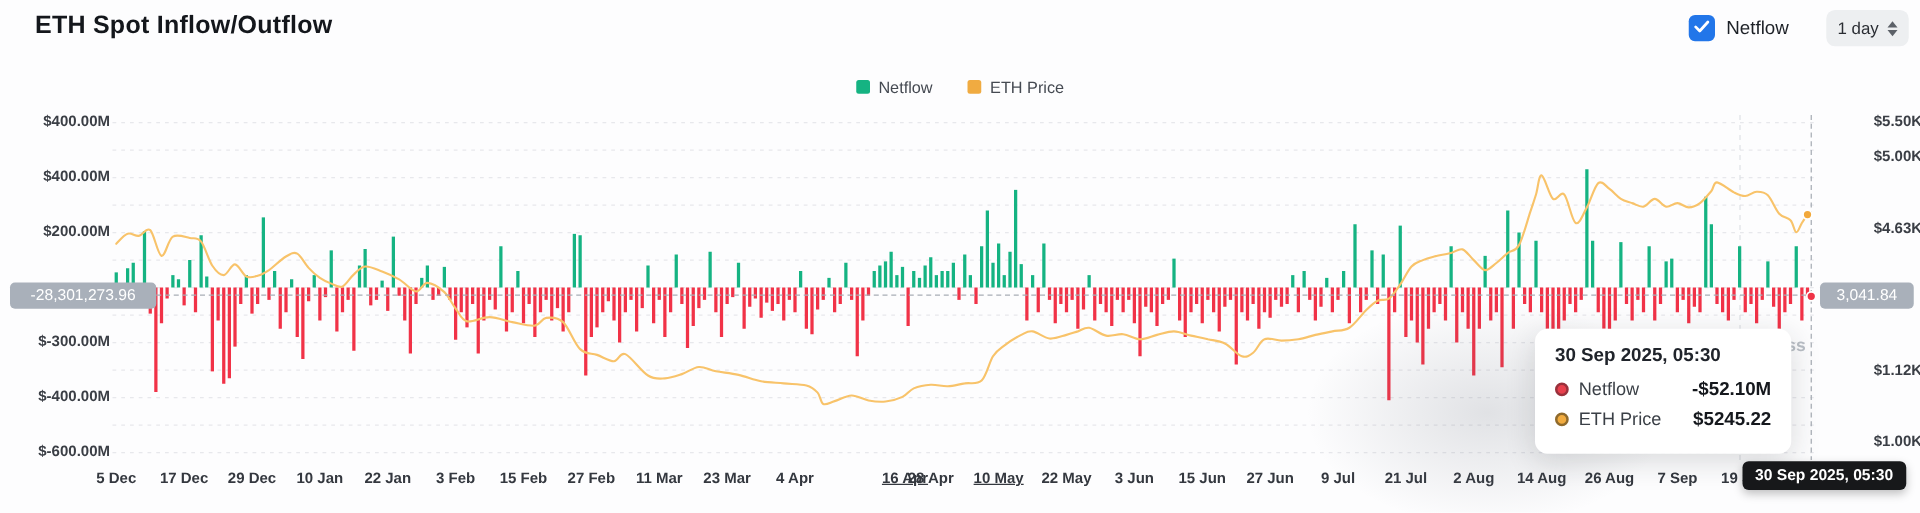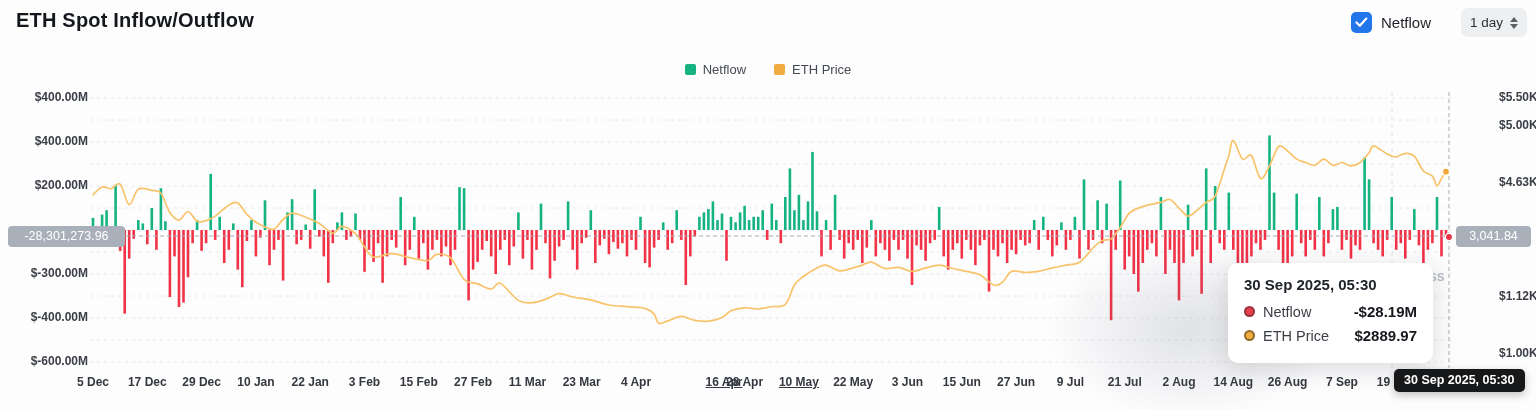--- a/index.html
+++ b/index.html
@@ -1,18 +1,18 @@
 <!DOCTYPE html>
 <html><head>
 <meta charset="utf-8">
 <style>
   html,body{margin:0;padding:0;background:#fdfdfe;}
   .stage{position:relative;width:1536px;height:410px;background:#fdfdfe;overflow:hidden;
          font-family:"Liberation Sans",sans-serif;-webkit-font-smoothing:antialiased;}
-  .title{position:absolute;left:16px;top:9px;font-size:20px;font-weight:700;color:#14171c;letter-spacing:.2px;}
+  .title{position:absolute;left:28px;top:9px;font-size:20px;font-weight:700;color:#14171c;letter-spacing:.2px;}
   
   .cb{position:absolute;left:1351px;top:12px;width:21px;height:21px;background:#2276e9;border-radius:5px;
       display:flex;align-items:center;justify-content:center;cursor:pointer;}
   .cb-label{position:absolute;left:1381px;top:14px;font-size:15px;color:#1d2127;}
   .pill{position:absolute;left:1461px;top:8px;height:29px;width:66px;background:#edeff1;border-radius:7px;
         display:flex;align-items:center;justify-content:center;gap:7px;font-size:13.5px;color:#2a2d33;cursor:pointer;}
   .chevs{display:flex;flex-direction:column;gap:2px;}
   .chev-up{width:0;height:0;border-left:4px solid transparent;border-right:4px solid transparent;border-bottom:5px solid #5c6168;}
   .chev-down{width:0;height:0;border-left:4px solid transparent;border-right:4px solid transparent;border-top:5px solid #5c6168;}
   
@@ -451,22 +451,22 @@
 
   <div class="mark-badge left-badge">-28,301,273.96</div>
   <div class="mark-badge right-badge">3,041.84</div>
   <div class="date-badge">30 Sep 2025, 05:30</div>
 
   <div class="tooltip">
     <div class="tt-title">30 Sep 2025, 05:30</div>
     <div class="tt-row">
       <span class="tt-dot dot-netflow"></span>
       <span>Netflow</span>
-      <span class="tt-val">-$28.19M</span>
+      <span class="tt-val">-$52.10M</span>
     </div>
     <div class="tt-row">
       <span class="tt-dot dot-price"></span>
       <span>ETH Price</span>
-      <span class="tt-val">$2889.97</span>
+      <span class="tt-val">$5245.22</span>
     </div>
   </div>
 
 </div>
 
 </body></html>

